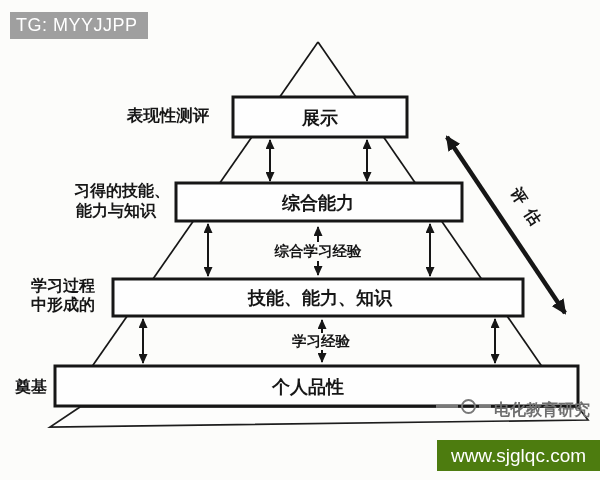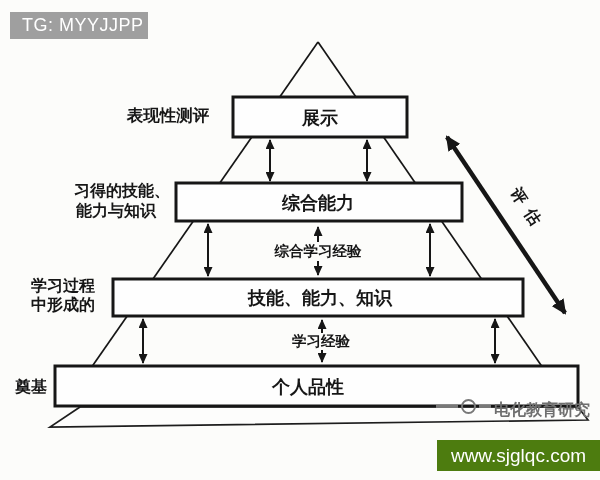--- a/index.html
+++ b/index.html
@@ -19,21 +19,21 @@
   .box-label{font-size:18px;}
   .side-label{font-size:16px;}
   .side-label-lg{font-size:16.5px;}
   .exp-label{font-size:14.5px;}
   .assess-label{font-size:16px;letter-spacing:9px;}
   .tag-banner{
     position:absolute;left:10px;top:12px;
     width:138px;height:27px;
     background:#9f9f9f;color:#ffffff;
     font-size:18px;line-height:27px;
-    padding-left:12px;box-sizing:border-box;
+    padding-left:6px;box-sizing:border-box;
     letter-spacing:0.5px;
   }
   .site-banner{
     position:absolute;left:437px;top:440px;
     width:163px;height:31px;
     background:#4d7c0f;color:#ffffff;
     font-size:19px;line-height:31px;
     text-align:center;
   }
   .watermark{

